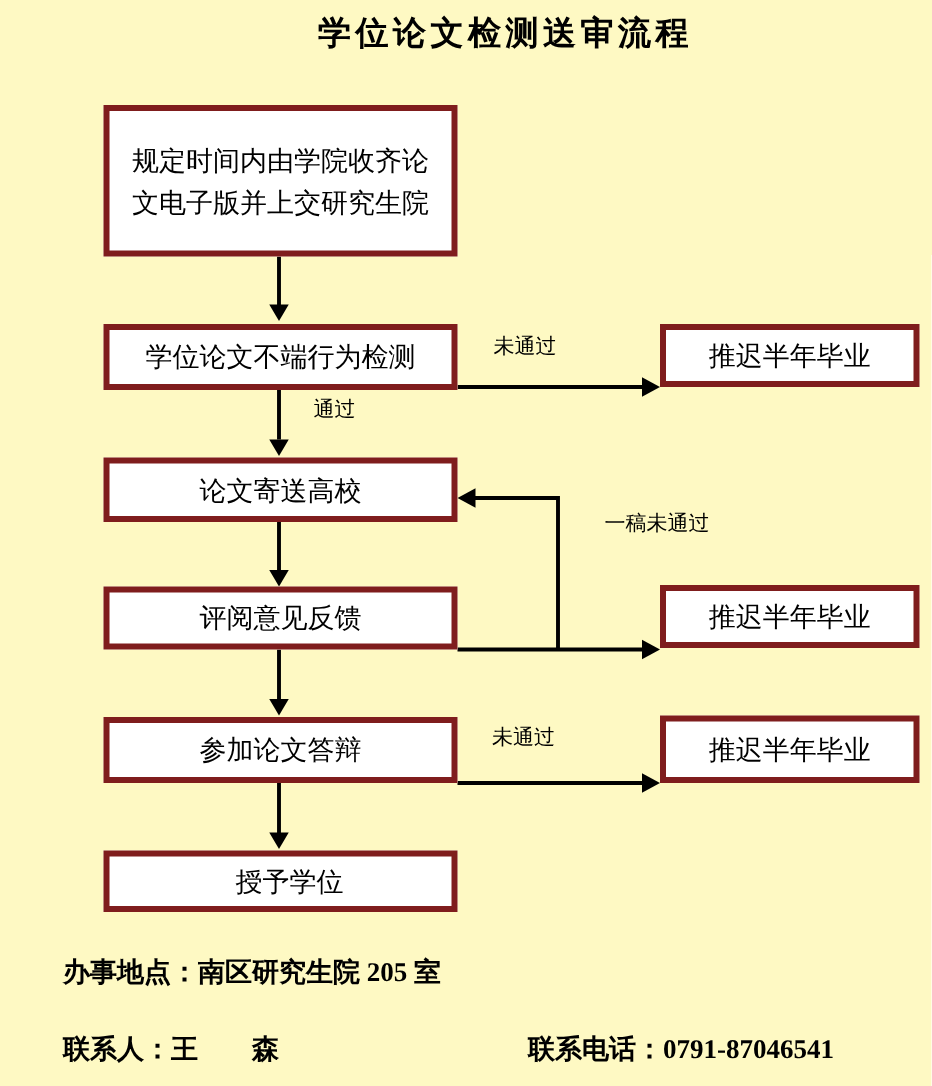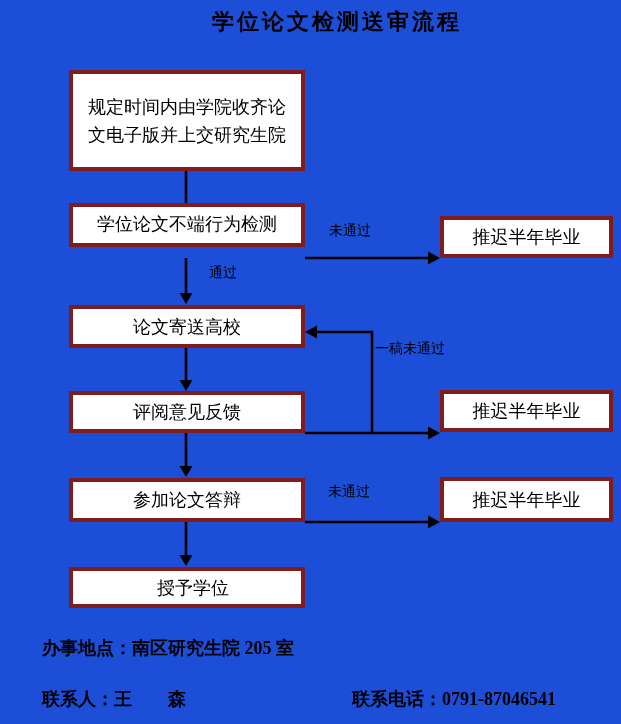--- a/index.html
+++ b/index.html
@@ -5,21 +5,21 @@
   * { margin: 0; padding: 0; box-sizing: border-box; }
   html, body { background: #ffffff; }
   body {
     font-family: "Liberation Serif", "DejaVu Serif", serif;
     color: #000000;
   }
   .page {
     position: relative;
     width: 621px;
     height: 724px;
-    background: #1d4ed8;
+    background: #fef9c3;
     overflow: hidden;
   }
   .title {
     position: absolute;
     left: 212px;
     top: 7px;
     font-size: 22px;
     font-weight: bold;
     letter-spacing: 3px;
     white-space: nowrap;
@@ -35,36 +35,36 @@
     border: 4px solid #7f1d1d;
     background: #ffffff;
     display: flex;
     align-items: center;
     justify-content: center;
     text-align: center;
     font-size: 18px;
     line-height: 28px;
   }
   .box-collect  { left: 69px;  top: 70px;  width: 236px; height: 101px; padding: 0 14px; }
-  .box-detect   { left: 69px;  top: 203px; width: 236px; height: 44px; font-family: Liberation Mono, monospace; }
+  .box-detect   { left: 69px;  top: 216px; width: 236px; height: 44px; }
   .box-send     { left: 69px;  top: 305px; width: 236px; height: 43px; }
   .box-review   { left: 69px;  top: 391px; width: 236px; height: 42px; }
   .box-defense  { left: 69px;  top: 478px; width: 236px; height: 44px; }
   .box-confer   { left: 69px;  top: 567px; width: 236px; height: 41px; padding-left: 12px; }
   .box-postpone-1 { left: 440px; top: 216px; width: 173px; height: 42px; }
   .box-postpone-2 { left: 440px; top: 390px; width: 173px; height: 42px; }
   .box-postpone-3 { left: 440px; top: 477px; width: 173px; height: 45px; }
   .edge-label {
     position: absolute;
     font-size: 14px;
     white-space: nowrap;
   }
   .lbl-detect-fail      { left: 329px; top: 222px; }
   .lbl-detect-pass      { left: 209px; top: 264px; }
-  .lbl-first-draft-fail { left: 375px; top: 340px; }
+  .lbl-first-draft-fail { left: 403px; top: 340px; }
   .lbl-two-draft-fail   { left: 317px; top: 439px; }
   .lbl-defense-fail     { left: 328px; top: 483px; }
   .footer-line {
     position: absolute;
     font-size: 18px;
     font-weight: bold;
     white-space: pre;
   }
   .footer-location { left: 42px;  top: 636px; }
   .footer-contact  { left: 42px;  top: 687px; }

